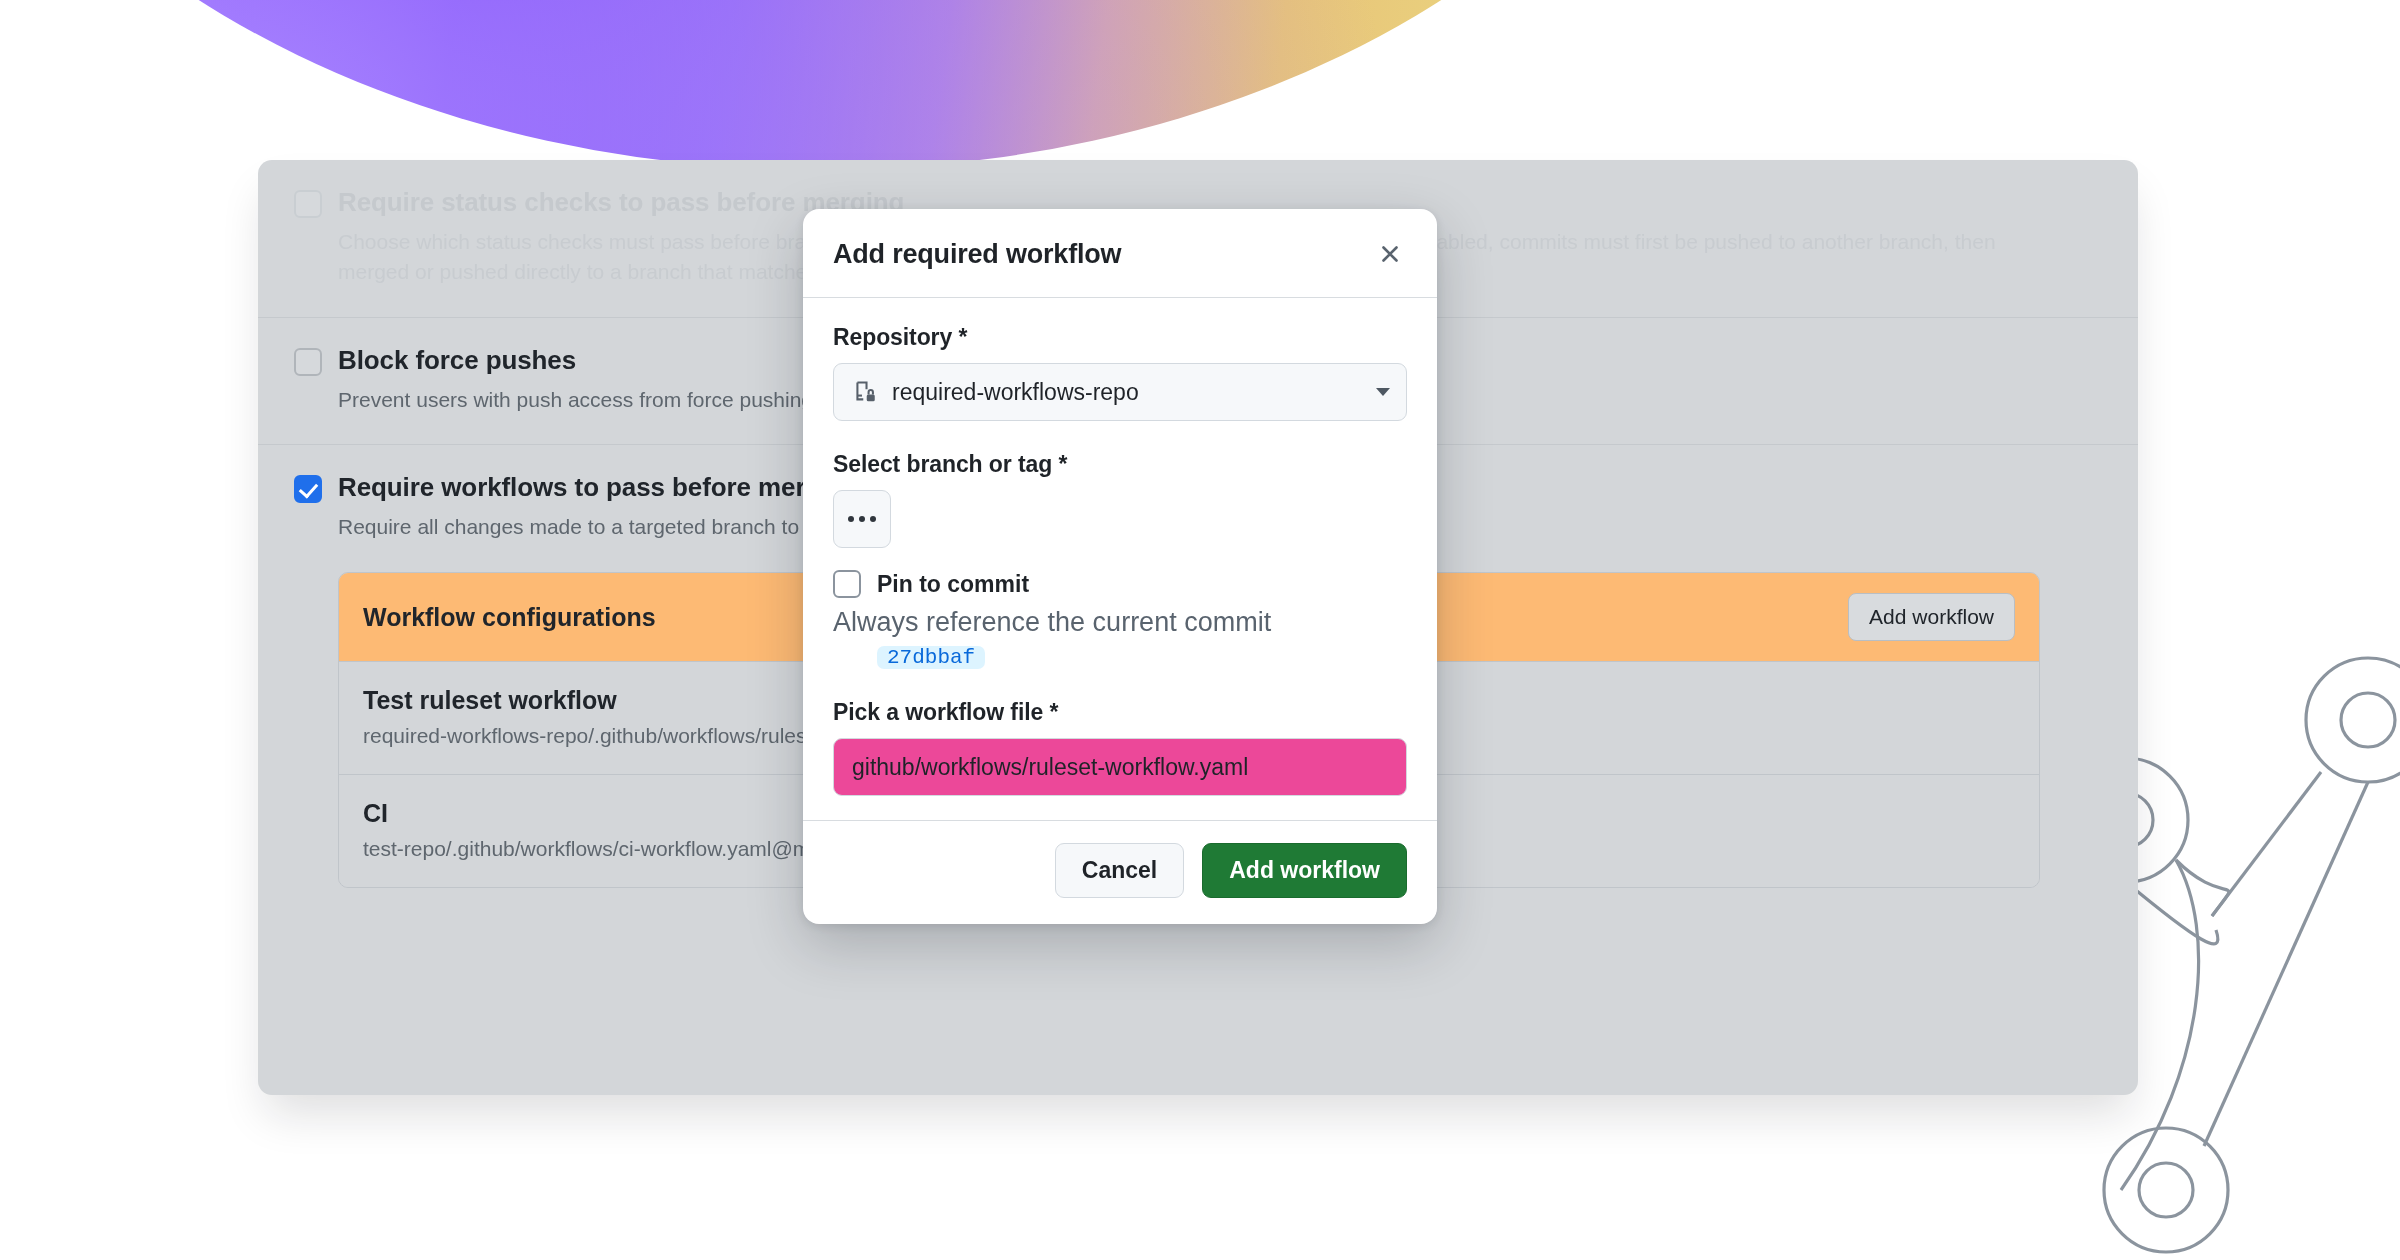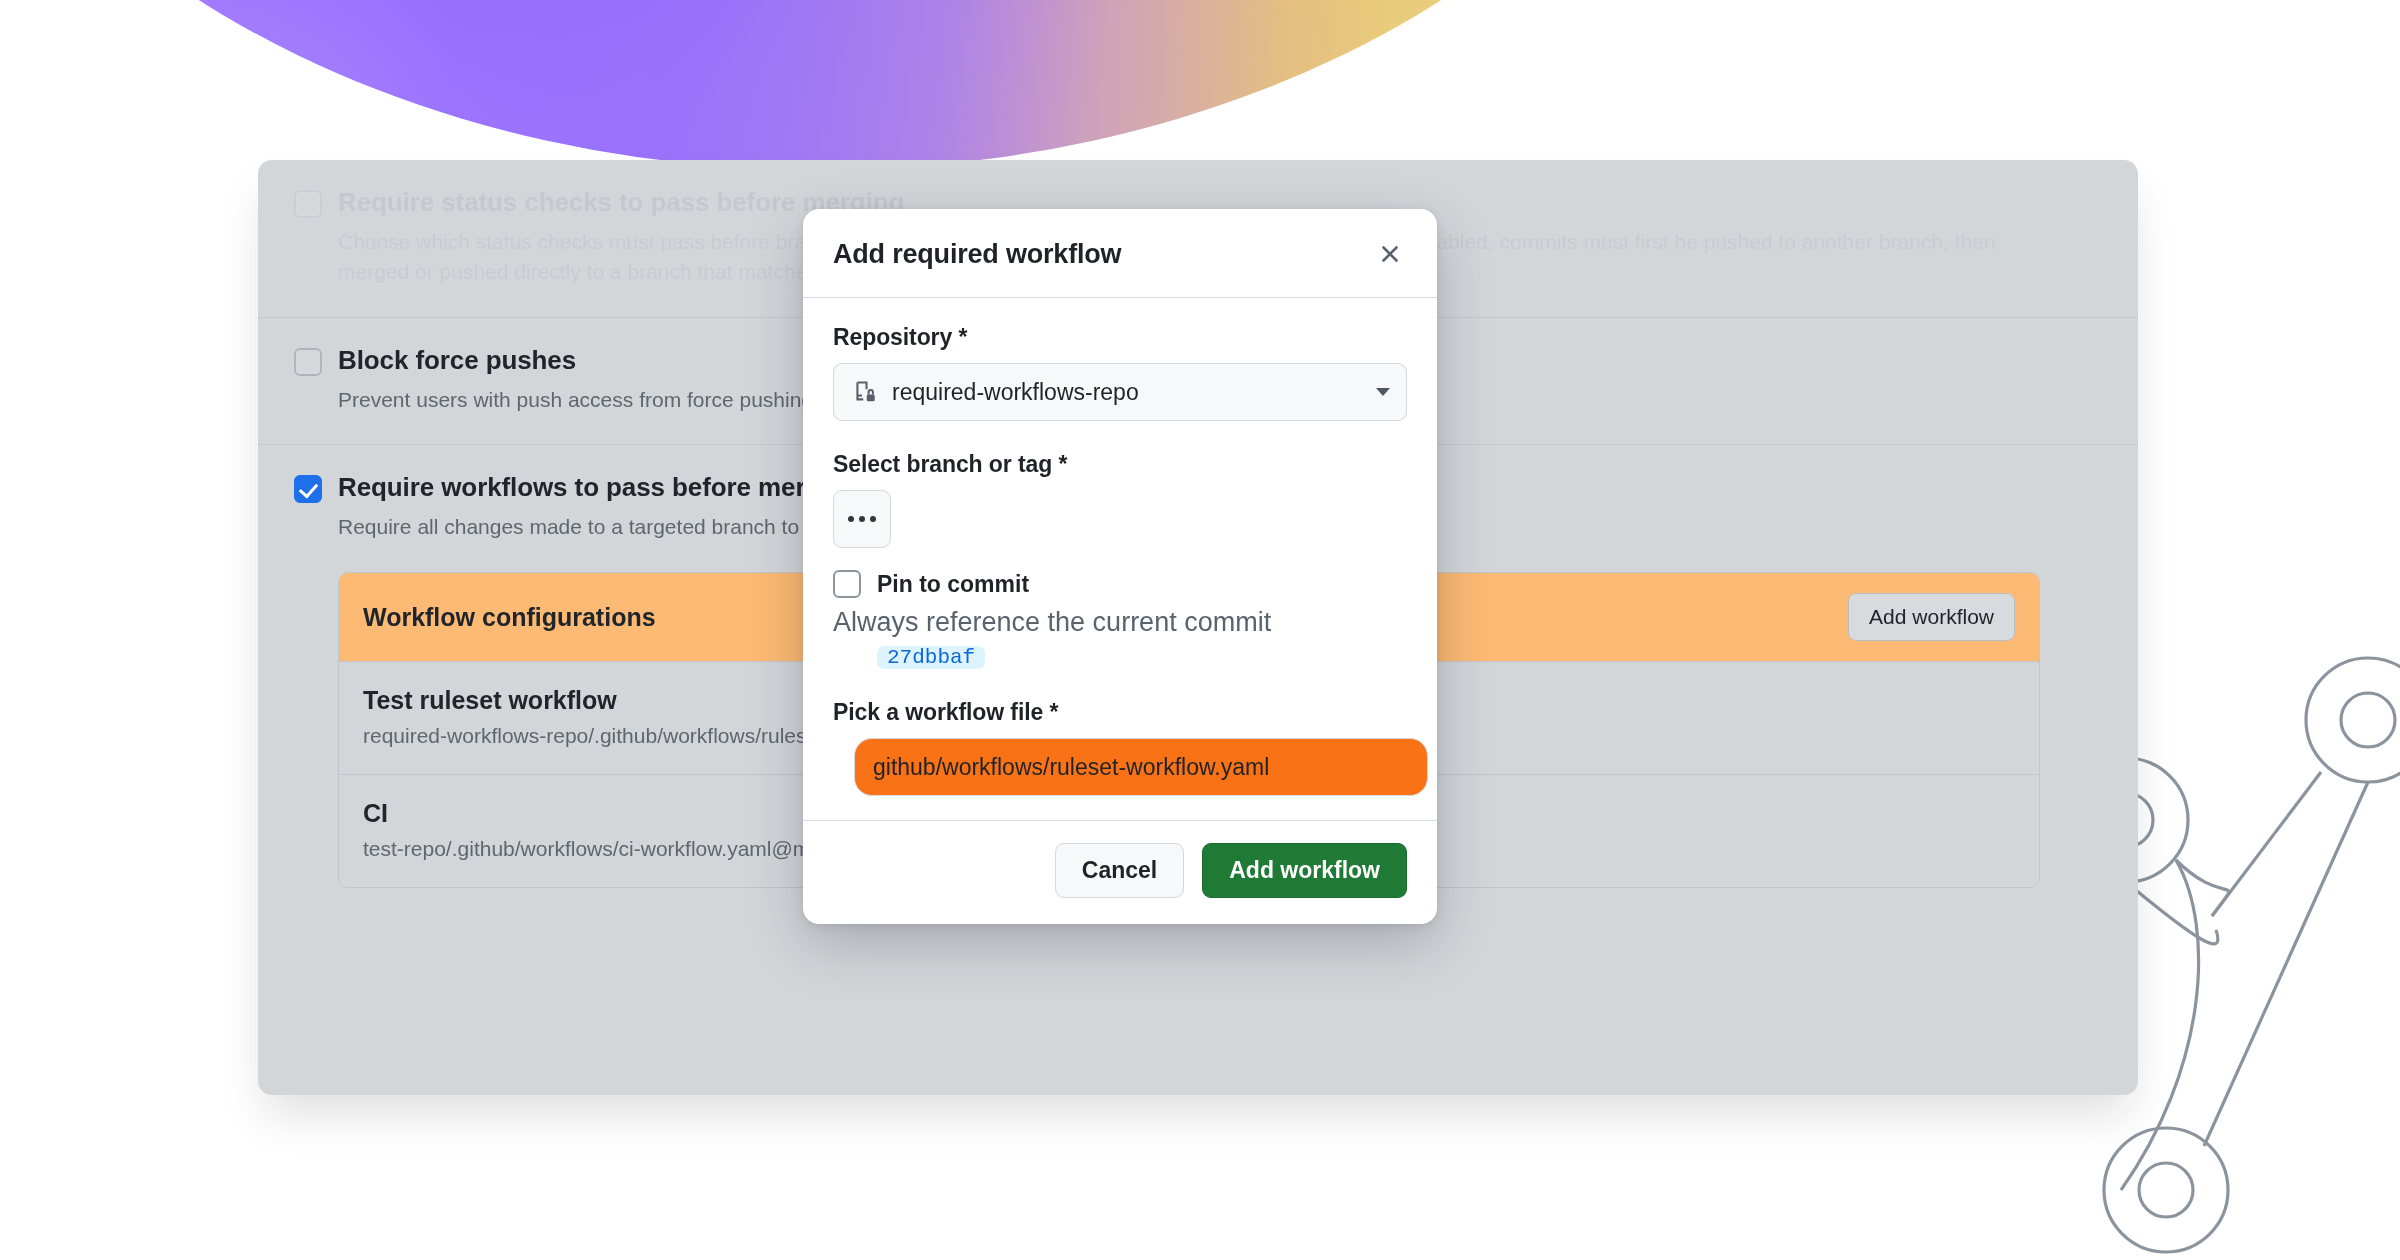--- a/index.html
+++ b/index.html
@@ -196,27 +196,26 @@
     color: #0969da;
     font-family: "Liberation Mono", monospace;
     font-size: 21px;
     padding: 0 10px;
     border-radius: 7px;
   }
 
   .text-input {
     width: 100%; height: 58px;
     border: 1px solid #d3d9df;
-    border-radius: 18px;
-    background: #f97316;
+    border-radius: 9px;
+    background: #ec4899;
     font-size: 23px;
     color: #1f2328;
     padding: 0 18px;
     font-family: "Liberation Sans", sans-serif;
-    margin-left: 21px;
   }
 
   .modal-foot {
     display: flex; align-items: center; justify-content: flex-end;
     gap: 18px;
     padding: 22px 30px 26px 30px;
     border-top: 1px solid #d8dce0;
   }
   .btn {
     font-size: 23px; font-weight: 700;

